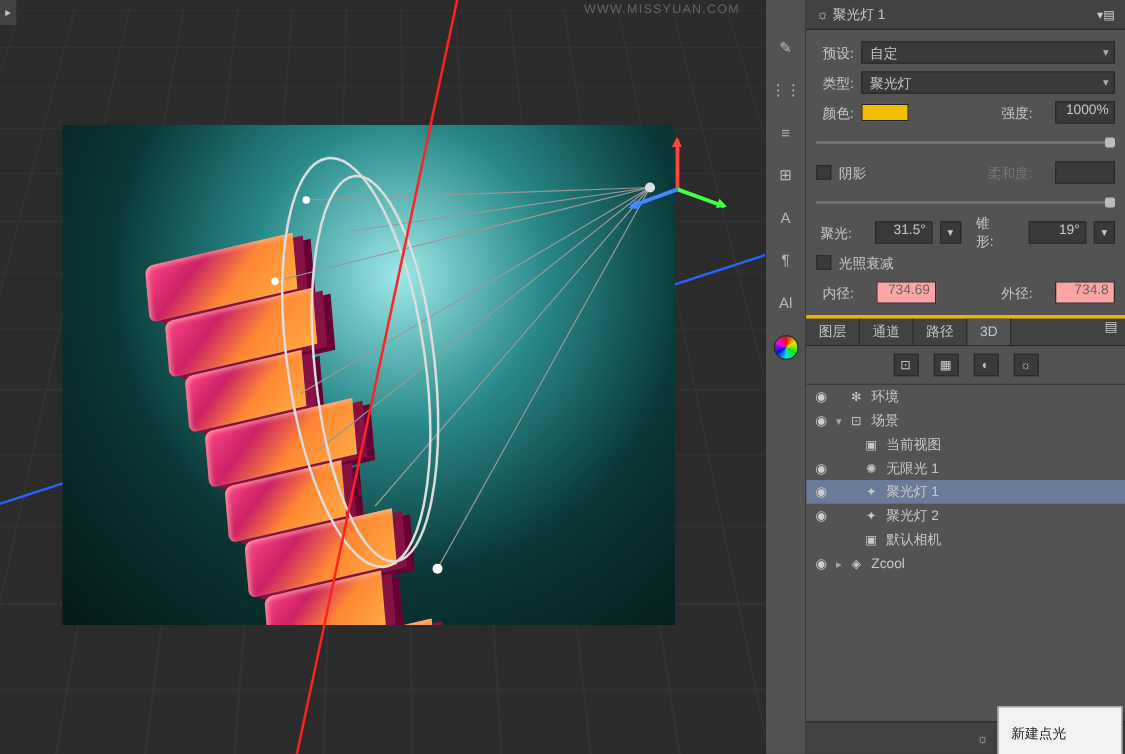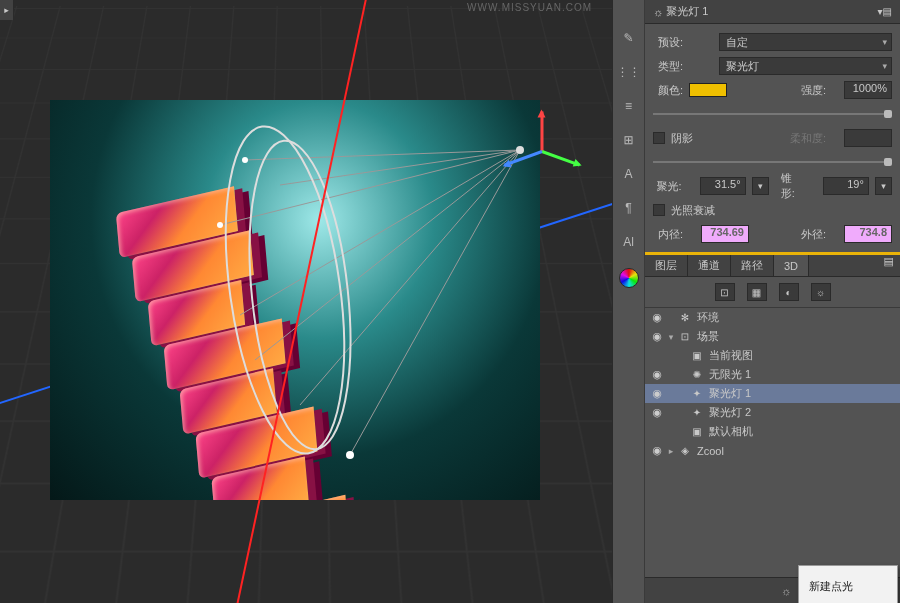--- a/index.html
+++ b/index.html
@@ -24,31 +24,31 @@
 .vtoolbar { width: 32px; background: #535353; border-right: 1px solid #3a3a3a; padding-top: 30px; display: flex; flex-direction: column; align-items: center; gap: 18px; }
 .vtoolbar .ico { width: 18px; height: 16px; opacity: 0.85; cursor: pointer; display: flex; align-items: center; justify-content: center; color: #ccc; font-size: 12px; }
 .vtoolbar .ico.color { width: 20px; height: 20px; border-radius: 50%; background: conic-gradient(red,yellow,lime,cyan,blue,magenta,red); border: 1px solid #222; }
 .panel-body { flex: 1; display: flex; flex-direction: column; }
 .panel-tab { height: 24px; background: #424242; display: flex; align-items: center; padding: 0 8px; border-bottom: 1px solid #2a2a2a; }
 .panel-tab .title { font-size: 11px; }
 .panel-tab .flyout { margin-left: auto; cursor: pointer; font-size: 10px; }
 .props-rows { padding: 6px 8px; background: #535353; border-bottom: 3px solid #eab308; }
 .row { display: flex; align-items: center; gap: 6px; height: 24px; }
 .row .lbl { width: 30px; text-align: right; }
-.dropdown { flex: 1; height: 18px; background: #3a3a3a; border: 1px solid #2a2a2a; display: flex; align-items: center; padding: 0 6px; cursor: pointer; position: relative; margin-left: 30px; }
+.dropdown { flex: 1; height: 18px; background: #3a3a3a; border: 1px solid #2a2a2a; display: flex; align-items: center; padding: 0 6px; cursor: pointer; position: relative; }
 .dropdown::after { content: "▾"; position: absolute; right: 4px; font-size: 9px; color: #aaa; }
 .swatch { width: 38px; height: 14px; border: 1px solid #222; cursor: pointer; }
 .num-field { width: 48px; height: 18px; background: #3a3a3a; border: 1px solid #2a2a2a; text-align: right; padding: 0 4px; cursor: text; margin-left: 12px; }
 .deg-btn { width: 18px; height: 18px; background: #3a3a3a; border: 1px solid #2a2a2a; cursor: pointer; display: flex; align-items: center; justify-content: center; font-size: 9px; }
 .slider { flex: 1; height: 12px; position: relative; cursor: pointer; }
 .slider::before { content: ""; position: absolute; left: 0; right: 0; top: 5px; height: 2px; background: #777; }
 .slider::after { content: ""; position: absolute; right: 0; top: 2px; width: 8px; height: 8px; background: #bbb; border-radius: 2px; }
 .checkbox { width: 12px; height: 12px; background: #3a3a3a; border: 1px solid #2a2a2a; cursor: pointer; }
 .disabled { color: #777; }
-.disabled .num-field { color: #666; background: #f0abfc; font-weight: bold; }
+.disabled .num-field { color: #666; background: #fca5a5; }
 .tabs3d { display: flex; background: #424242; height: 22px; border-bottom: 1px solid #2a2a2a; }
 .tabs3d .tab { padding: 0 10px; display: flex; align-items: center; cursor: pointer; border-right: 1px solid #2a2a2a; }
 .tabs3d .tab.active { background: #535353; }
 .tabs3d .flyout { margin-left: auto; padding: 0 6px; cursor: pointer; }
 .scene-toolbar { display: flex; justify-content: center; gap: 12px; padding: 6px 0; background: #535353; border-bottom: 1px solid #3a3a3a; }
 .scene-toolbar .btn { width: 20px; height: 18px; background: #3a3a3a; border: 1px solid #2a2a2a; cursor: pointer; display: flex; align-items: center; justify-content: center; font-size: 10px; }
 .scene-tree { background: #535353; flex: 1; overflow: hidden; }
 .tree-row { display: flex; align-items: center; height: 19px; padding: 0 4px; cursor: pointer; }
 .tree-row.selected { background: #6a7a9a; }
 .eye { width: 16px; text-align: center; font-size: 11px; color: #ccc; cursor: pointer; }

